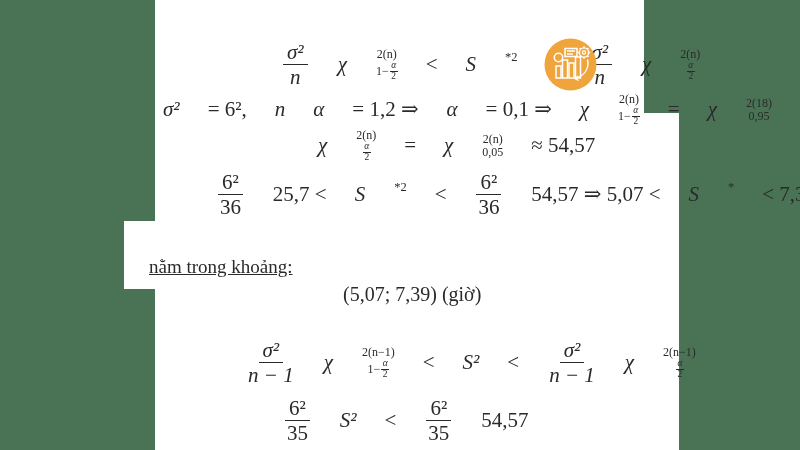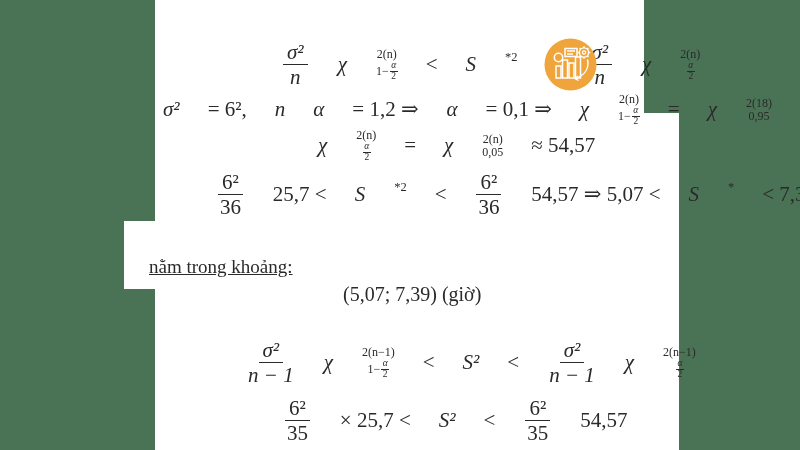--- a/index.html
+++ b/index.html
@@ -222,21 +222,20 @@
         </span>
       </span>
     </span>
   </div>
 
   <div class="mathline f6">
     <span class="frac">
       <span class="num">6²</span>
       <span class="den">35</span>
     </span>
-    <span> × 25,7 &lt; </span>
     <span class="it">S²</span>
     <span> &lt; </span>
     <span class="frac">
       <span class="num">6²</span>
       <span class="den">35</span>
     </span>
     <span> 54,57</span>
   </div>
 
 </div>

